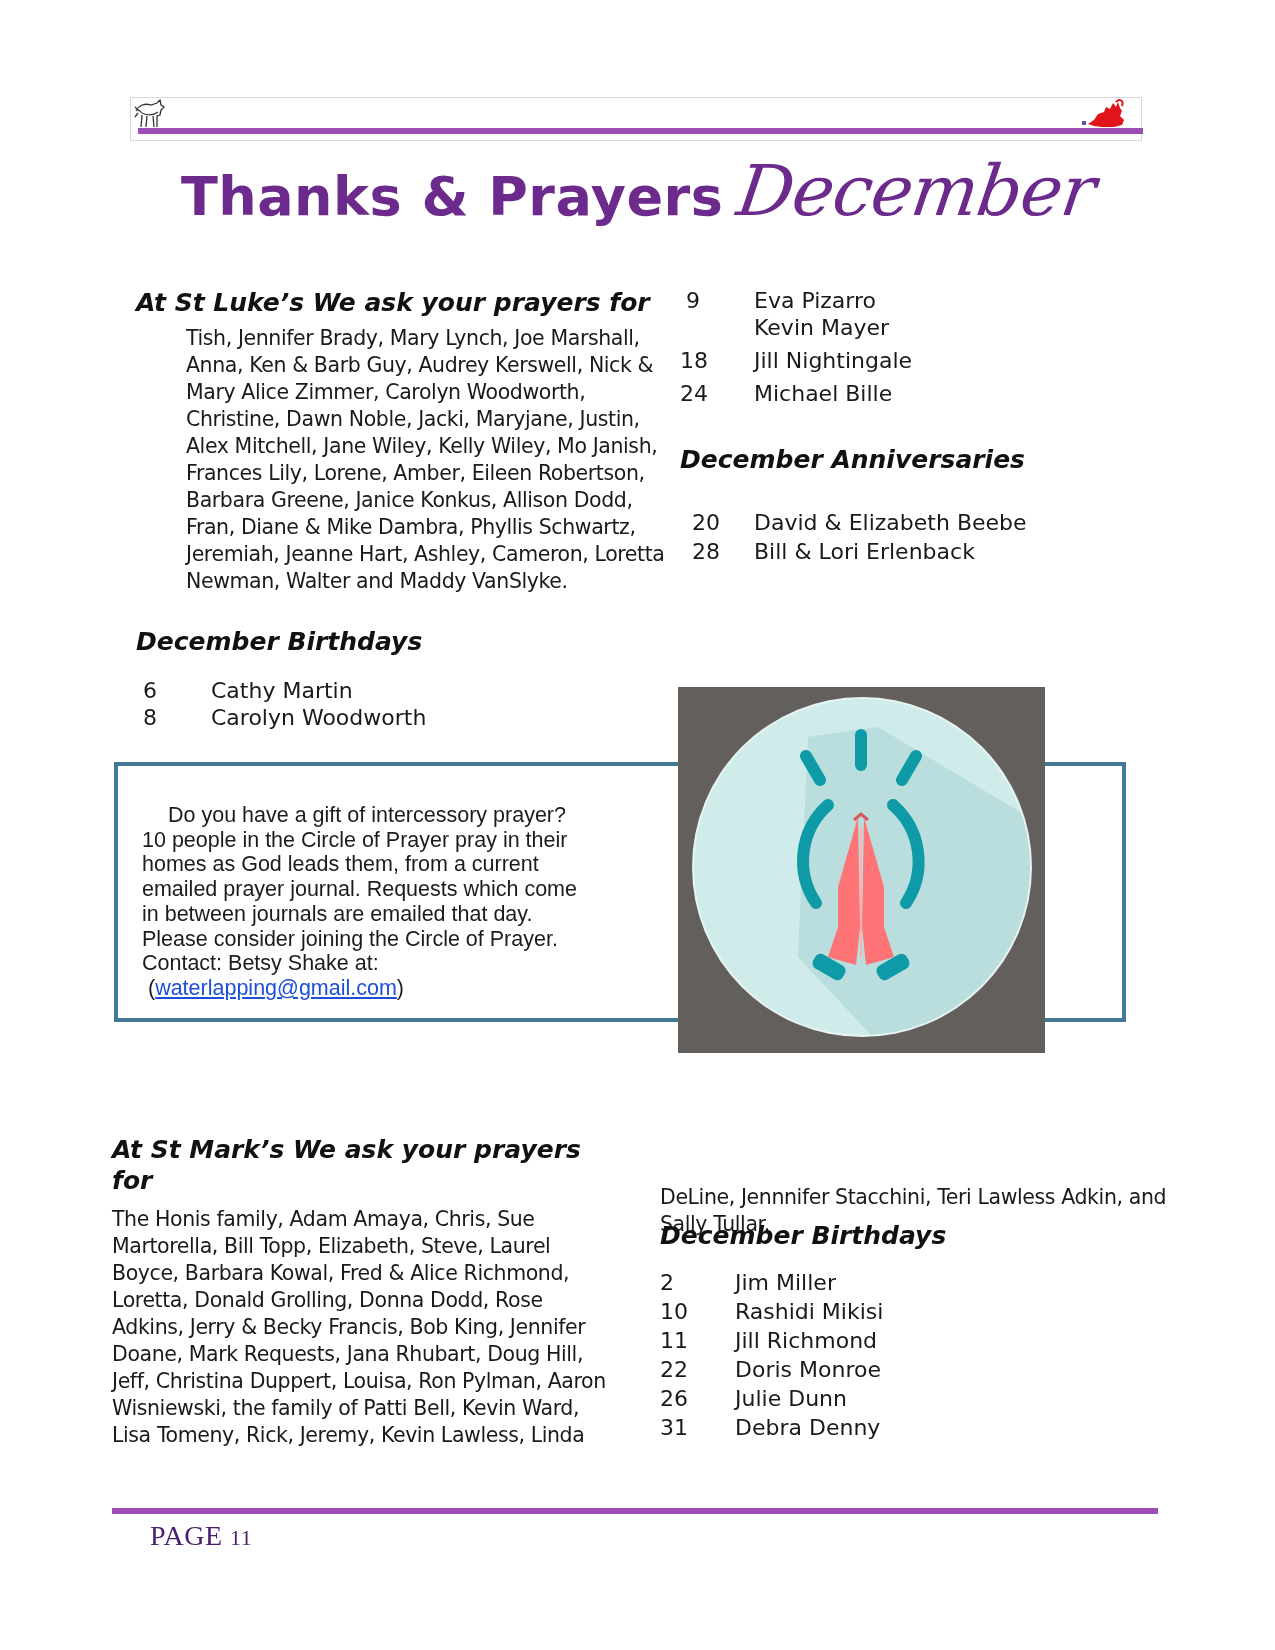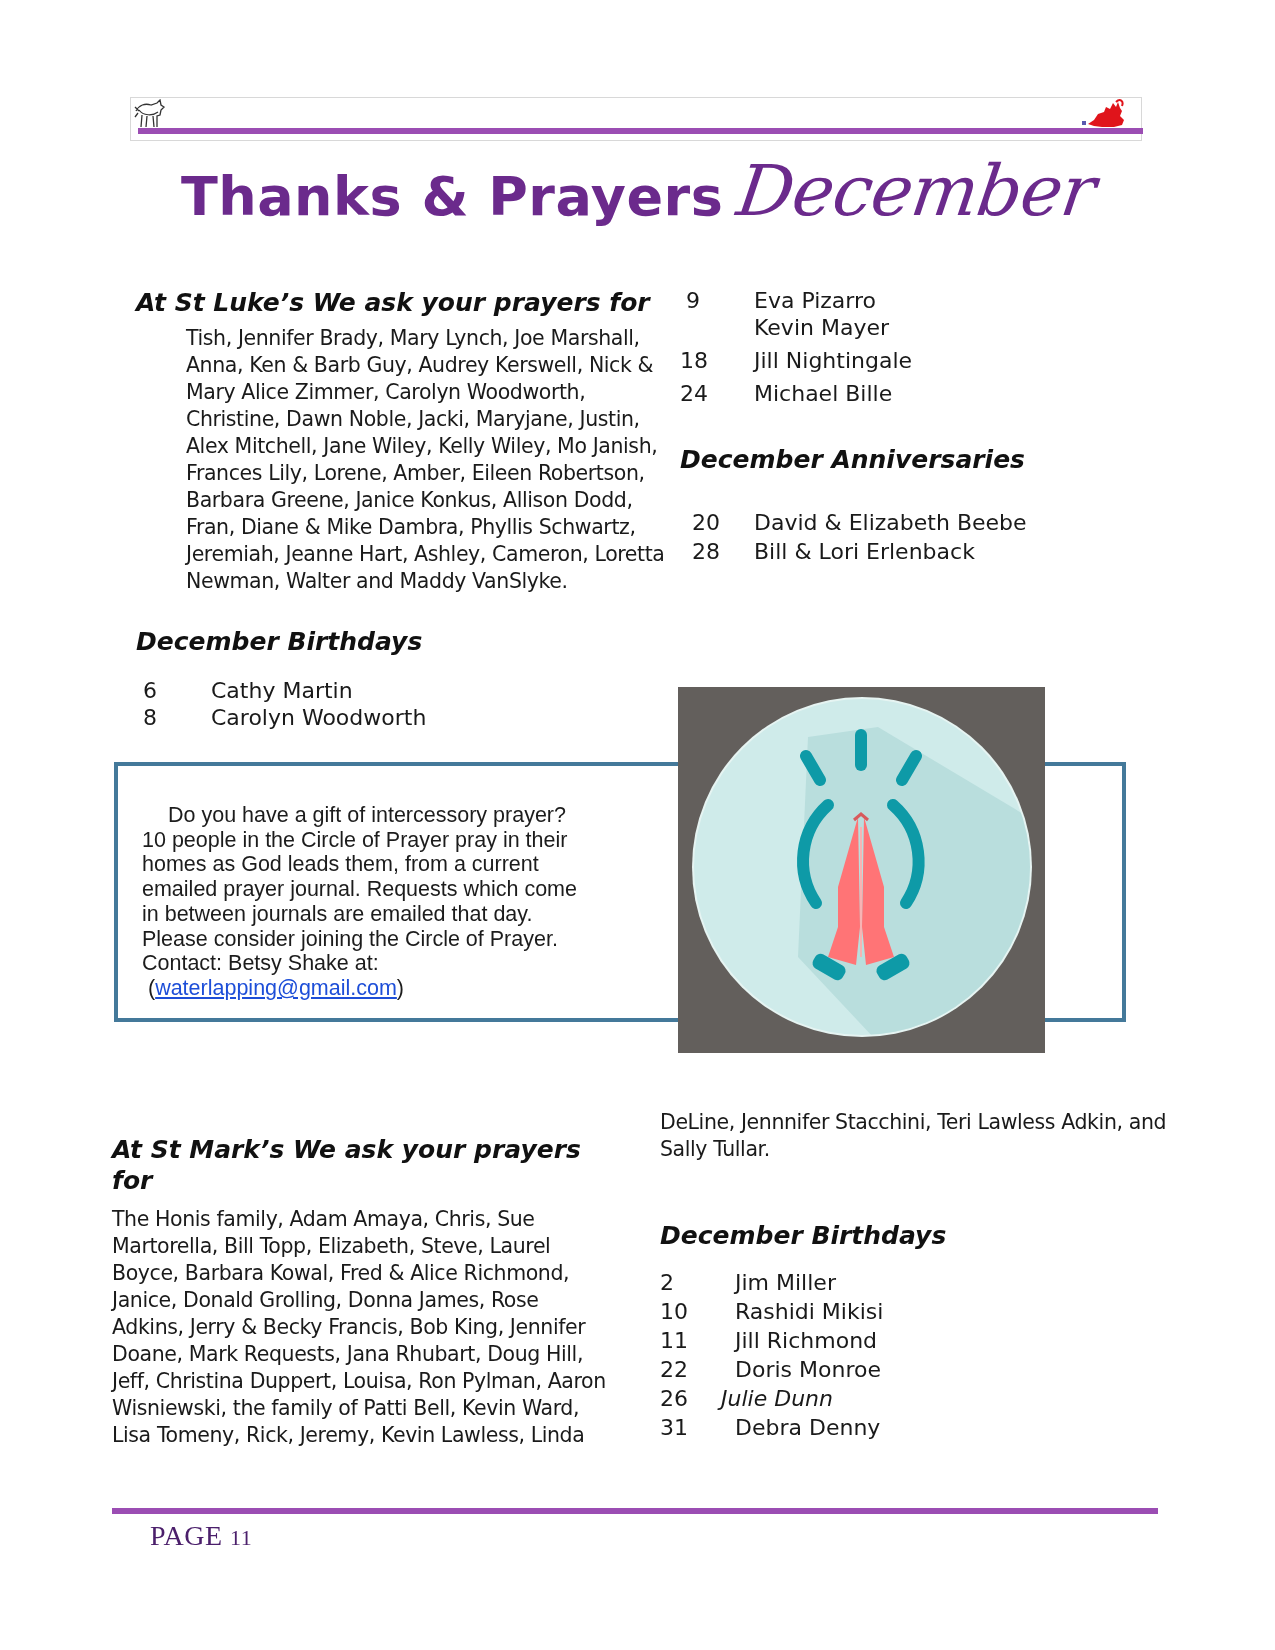--- a/index.html
+++ b/index.html
@@ -154,29 +154,29 @@
 </div>
 
 <div class="abs h-section" style="left:112px; top:1135px;">
   <div>At St Mark’s We ask your prayers</div>
   <div style="margin-top:2px;">for</div>
 </div>
 <div class="abs body-text" style="left:112px; top:1206px; width:500px;">
   <div>The Honis family, Adam Amaya, Chris, Sue</div>
   <div>Martorella, Bill Topp, Elizabeth, Steve, Laurel</div>
   <div>Boyce, Barbara Kowal, Fred &amp; Alice Richmond,</div>
-  <div>Janice, Donald Grolling, Donna James, Rose</div>
+  <div>Loretta, Donald Grolling, Donna Dodd, Rose</div>
   <div>Adkins, Jerry &amp; Becky Francis, Bob King, Jennifer</div>
   <div>Doane, Mark Requests, Jana Rhubart, Doug Hill,</div>
   <div>Jeff, Christina Duppert, Louisa, Ron Pylman, Aaron</div>
   <div>Wisniewski, the family of Patti Bell, Kevin Ward,</div>
   <div>Lisa Tomeny, Rick, Jeremy, Kevin Lawless, Linda</div>
 </div>
 
-<div class="abs body-text" style="left:660px; top:1109px; width:520px;">
+<div class="abs body-text" style="left:660px; top:1184px; width:520px;">
   <div>DeLine, Jennnifer Stacchini, Teri Lawless Adkin, and</div>
   <div>Sally Tullar.</div>
 </div>
 
 <div class="abs h-section" style="left:660px; top:1221px;">December Birthdays</div>
 <div class="row" style="left:660px; top:1270px;">
   <span class="num">2</span>
   <span class="name" style="left:75px;">Jim Miller</span>
 </div>
 <div class="row" style="left:660px; top:1299px;">
@@ -186,21 +186,21 @@
 <div class="row" style="left:660px; top:1328px;">
   <span class="num">11</span>
   <span class="name" style="left:75px;">Jill Richmond</span>
 </div>
 <div class="row" style="left:660px; top:1357px;">
   <span class="num">22</span>
   <span class="name" style="left:75px;">Doris Monroe</span>
 </div>
 <div class="row" style="left:660px; top:1386px;">
   <span class="num">26</span>
-  <span class="name" style="left:61px;font-style:italic;">Julie Dunn</span>
+  <span class="name" style="left:75px;">Julie Dunn</span>
 </div>
 <div class="row" style="left:660px; top:1415px;">
   <span class="num">31</span>
   <span class="name" style="left:75px;">Debra Denny</span>
 </div>
 
 <div class="abs footer-bar"></div>
 <div class="abs footer-page"><span style="white-space:pre;">PAGE </span><span class="pg-num">11</span></div>
 
 </body></html>

